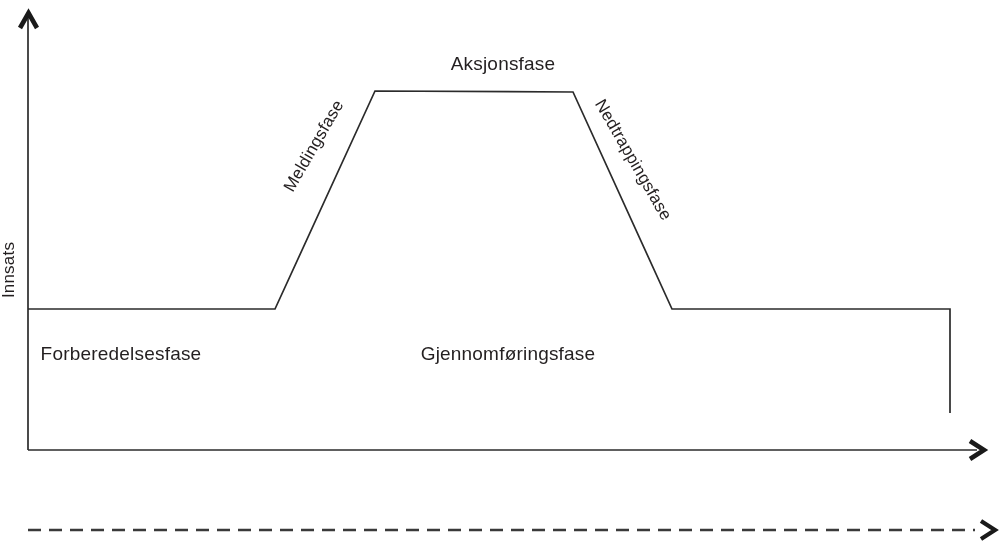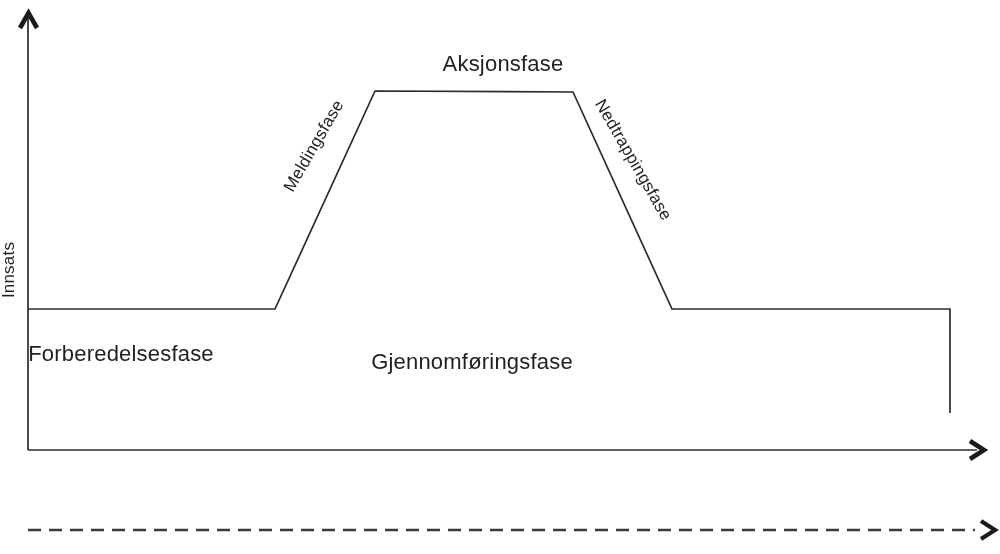--- a/index.html
+++ b/index.html
@@ -12,35 +12,35 @@
     overflow: hidden;
   }
   .diagram-svg {
     position: absolute;
     left: 0; top: 0;
     width: 1000px; height: 554px;
   }
   .label {
     position: absolute;
     color: #231f20;
-    font-size: 22px;
+    font-size: 19px;
     white-space: nowrap;
     transform: translate(-50%, -50%);
     letter-spacing: 0.2px;
   }
   .label.rot-ccw60 { transform: translate(-50%, -50%) rotate(-60deg); font-size: 17px; }
   .label.rot-cw60  { transform: translate(-50%, -50%) rotate(60deg);  font-size: 17px; }
   .label.rot-ccw90 { transform: translate(-50%, -50%) rotate(-90deg); font-size: 17px; }
 
   .pos-innsats            { left: 9px;   top: 270px; }
   .pos-aksjonsfase        { left: 503px; top: 64px;  }
   .pos-meldingsfase       { left: 314px; top: 146px; }
   .pos-nedtrappingsfase   { left: 633px; top: 160px; }
   .pos-forberedelsesfase  { left: 121px; top: 354px; }
-  .pos-gjennomforingsfase { left: 472px; top: 354px; margin-top: 8px; }
+  .pos-gjennomforingsfase { left: 508px; top: 354px; }
   .pos-etterarbeidsfase   { left: 778px; top: 354px; }
   .pos-etterforsking      { left: 764px; top: 493px; }
 </style>
 </head>
 <body>
 
 <div class="canvas">
 
   <svg class="diagram-svg" viewBox="0 0 1000 554" xmlns="http://www.w3.org/2000/svg">
 

